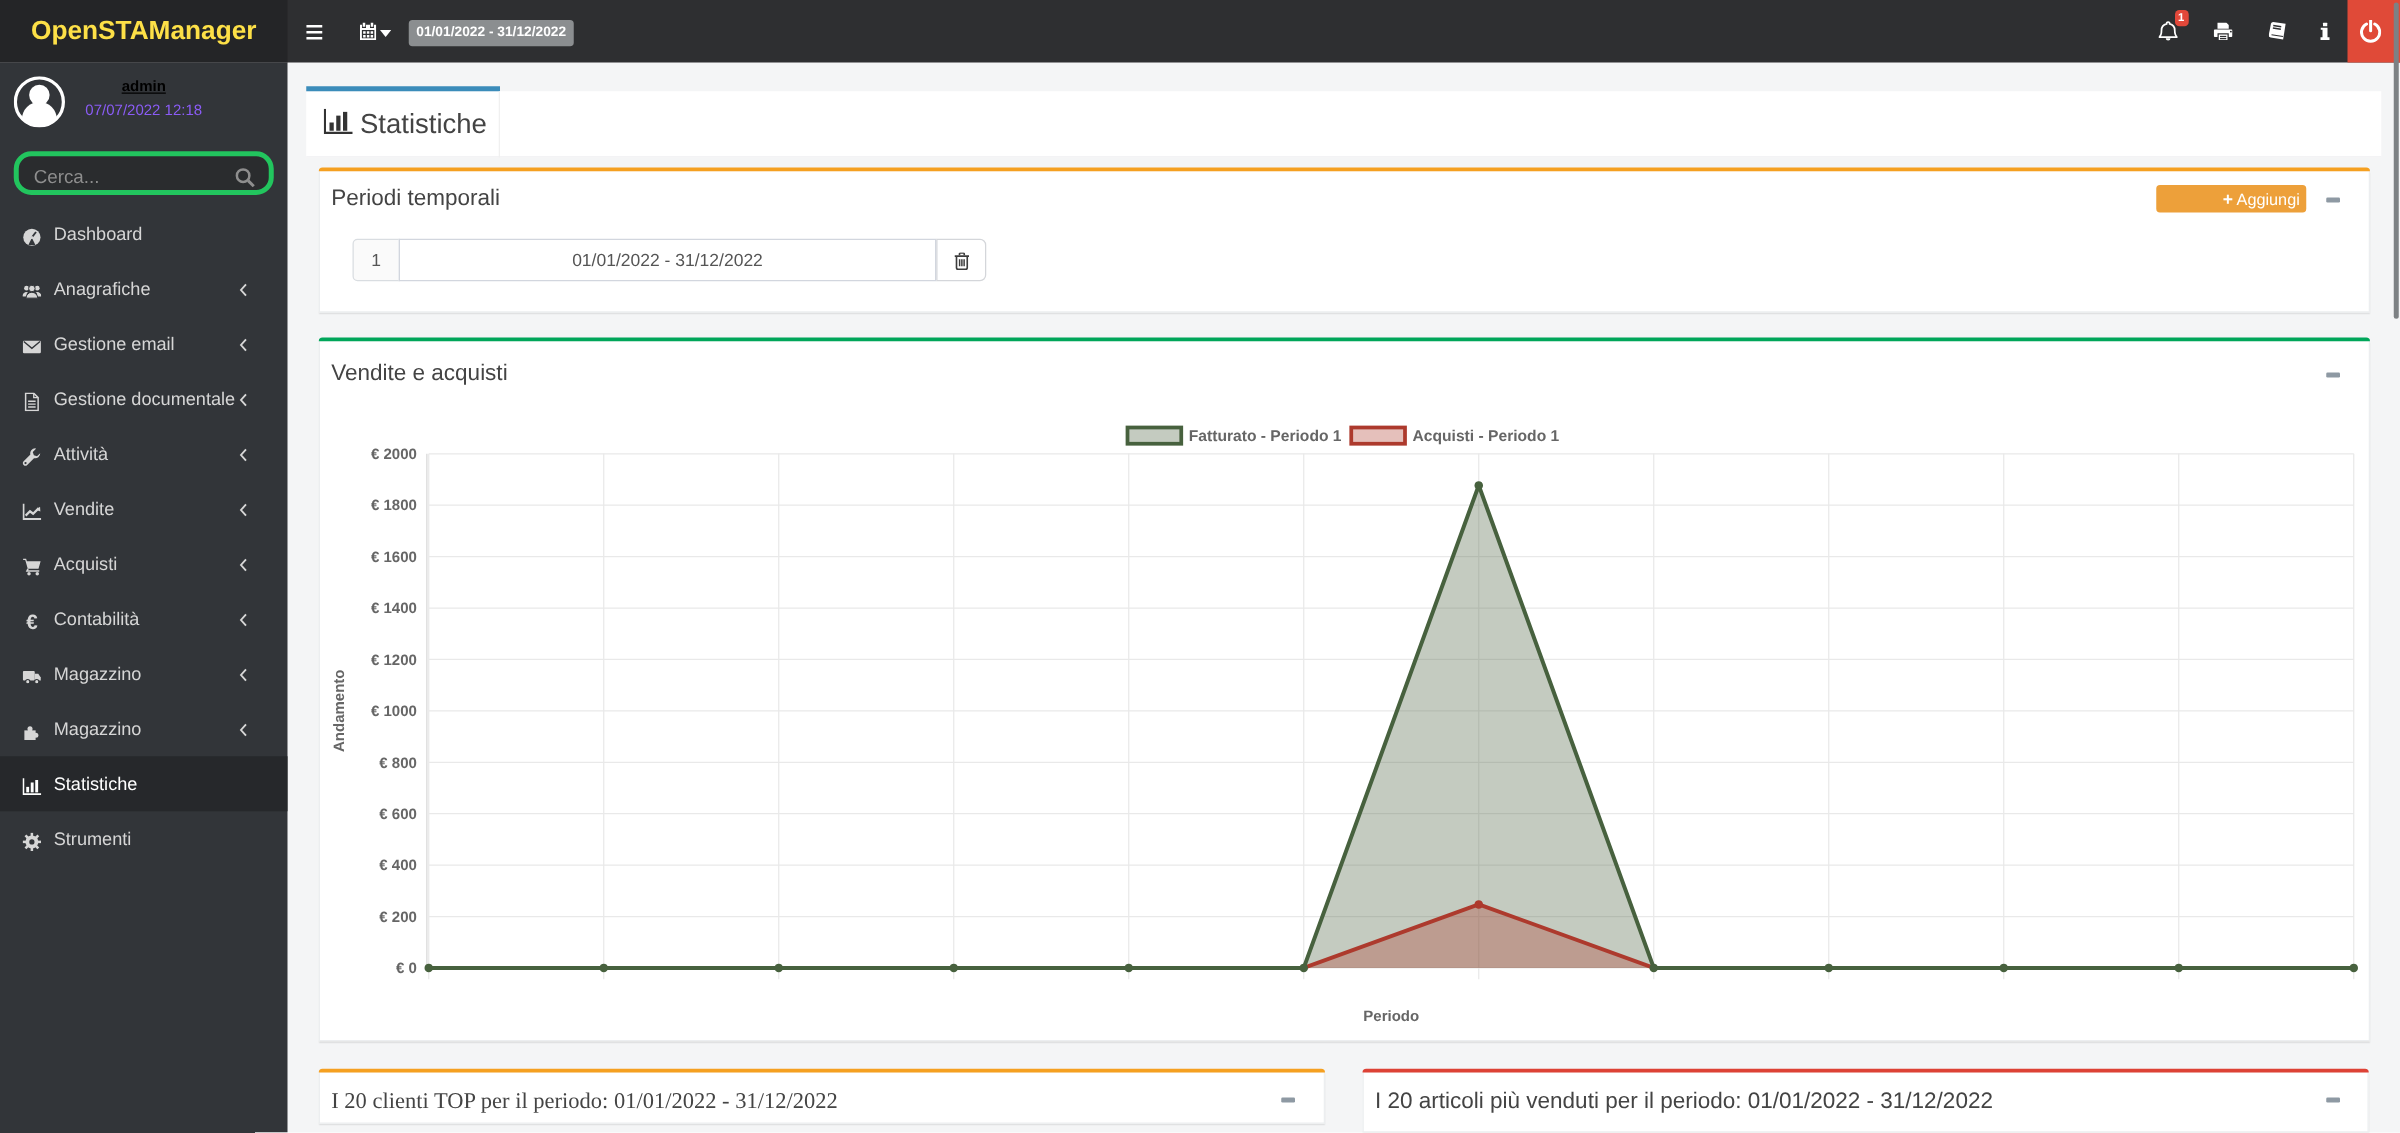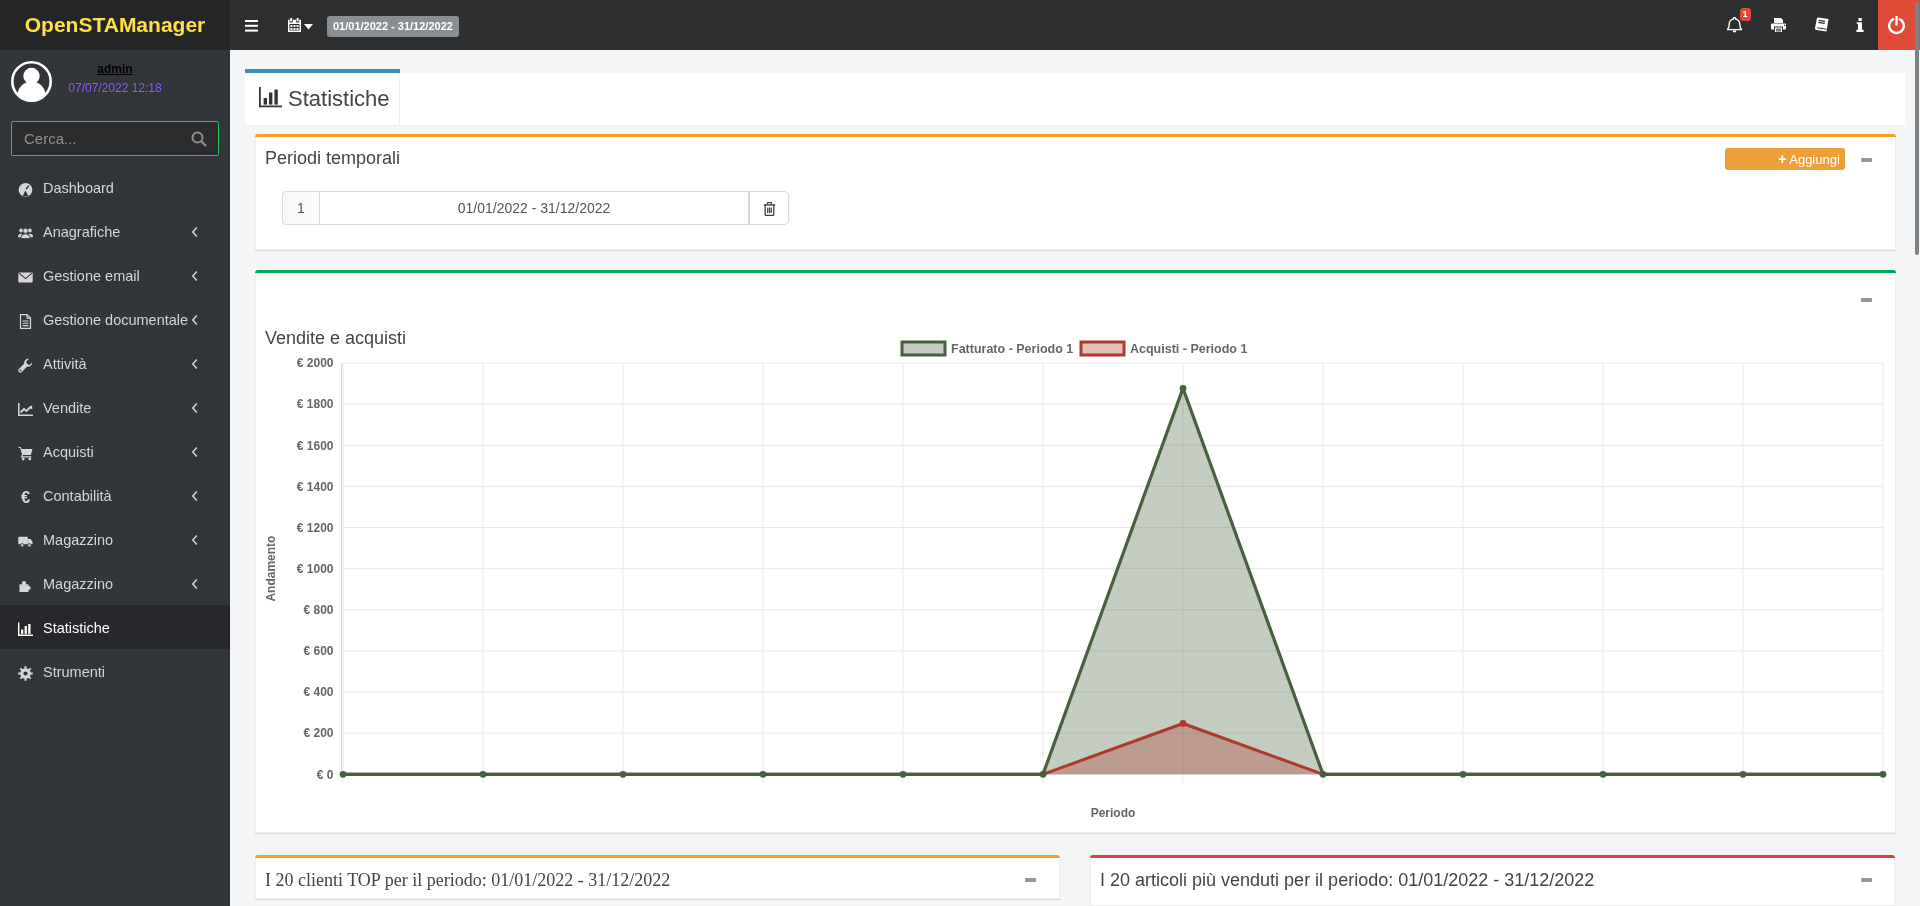--- a/index.html
+++ b/index.html
@@ -122,21 +122,21 @@
 <div id="sidebar"></div>
 <svg class="abs" style="left:11px;top:61px" width="41" height="41" viewBox="0 0 41 41">
   <circle cx="20.5" cy="20.5" r="19.2" fill="none" stroke="#fff" stroke-width="2.6"></circle>
   <circle cx="20.5" cy="15" r="8.2" fill="#fff"></circle>
   <path d="M6.5 34.5 a14 14 0 0 1 28 0 A19.2 19.2 0 0 1 6.5 34.5 Z" fill="#fff"></path>
 </svg>
 <div id="userinfo">
     <div class="nm">admin</div>
     <div class="dt">07/07/2022 12:18</div>
   </div>
-<div id="sidebar2" style="position:absolute;left:11px;top:121px;width:208px;height:35px;background:#2a2c2e;border:1px solid #22c55e;border-radius:2px;color:#8e8e8e;font-size:15px;line-height:33px;padding-left:12px;">Cerca...
+<div id="sidebar2" style="position:absolute;left:11px;top:121px;width:208px;height:35px;background:#2a2c2e;border:4px solid #22c55e;border-radius:14px;color:#8e8e8e;font-size:15px;line-height:33px;padding-left:12px;">Cerca...
 <svg style="position:absolute;right:11px;top:9px" width="16" height="16" viewBox="0 0 16 16">
       <circle cx="6.5" cy="6.5" r="5" fill="none" stroke="#8e8e8e" stroke-width="2"></circle>
       <line x1="10.5" y1="10.5" x2="15" y2="15" stroke="#8e8e8e" stroke-width="2.4"></line>
     </svg>
 </div>
 
 <div class="mitem" style="top:165px">
     <svg class="ic" viewBox="0 0 15 15">
       <circle cx="7.5" cy="7.8" r="6.9" fill="#d6d6d6"></circle>
       <polygon points="7.5,8.2 4.6,14.2 10.4,14.2" fill="#323539"></polygon>
@@ -293,21 +293,21 @@
 <div id="btnTrash"></div>
 <svg class="abs" style="left:762.5px;top:201.5px" width="13" height="14" viewBox="0 0 13 14">
   <path d="M4.6 2.2 v-1.2 a0.6 0.6 0 0 1 0.6-0.6 h2.6 a0.6 0.6 0 0 1 0.6 0.6 v1.2" fill="none" stroke="#3c3c3c" stroke-width="1.3"></path>
   <path d="M0.8 2.9 h11.4" stroke="#3c3c3c" stroke-width="1.4"></path>
   <path d="M2.2 2.9 v9.3 a1.3 1.3 0 0 0 1.3 1.3 h6 a1.3 1.3 0 0 0 1.3-1.3 v-9.3" fill="none" stroke="#3c3c3c" stroke-width="1.3"></path>
   <path d="M4.7 5.4 v5.6 M6.5 5.4 v5.6 M8.3 5.4 v5.6" stroke="#3c3c3c" stroke-width="1.2"></path>
 </svg>
 
 <div id="cardB" class="card"></div>
 <div id="cardBtop" class="cardtop"></div>
-<div class="ctitle" style="left:265px;top:288px;margin-top:40px;">Vendite e acquisti</div>
+<div class="ctitle" style="left:265px;top:288px;">Vendite e acquisti</div>
 <div class="cminus" style="left:1861px;top:298px;"></div>
 <svg id="chart" class="abs" style="left:255px;top:273px" width="1641" height="560" viewBox="0 0 1641 560">
 <line x1="88.0" y1="90.0" x2="1628.0" y2="90.0" stroke="#e9e9e9" stroke-width="1"></line>
 <line x1="88.0" y1="131.1" x2="1628.0" y2="131.1" stroke="#e9e9e9" stroke-width="1"></line>
 <line x1="88.0" y1="172.3" x2="1628.0" y2="172.3" stroke="#e9e9e9" stroke-width="1"></line>
 <line x1="88.0" y1="213.4" x2="1628.0" y2="213.4" stroke="#e9e9e9" stroke-width="1"></line>
 <line x1="88.0" y1="254.5" x2="1628.0" y2="254.5" stroke="#e9e9e9" stroke-width="1"></line>
 <line x1="88.0" y1="295.6" x2="1628.0" y2="295.6" stroke="#e9e9e9" stroke-width="1"></line>
 <line x1="88.0" y1="336.8" x2="1628.0" y2="336.8" stroke="#e9e9e9" stroke-width="1"></line>
 <line x1="88.0" y1="377.9" x2="1628.0" y2="377.9" stroke="#e9e9e9" stroke-width="1"></line>

